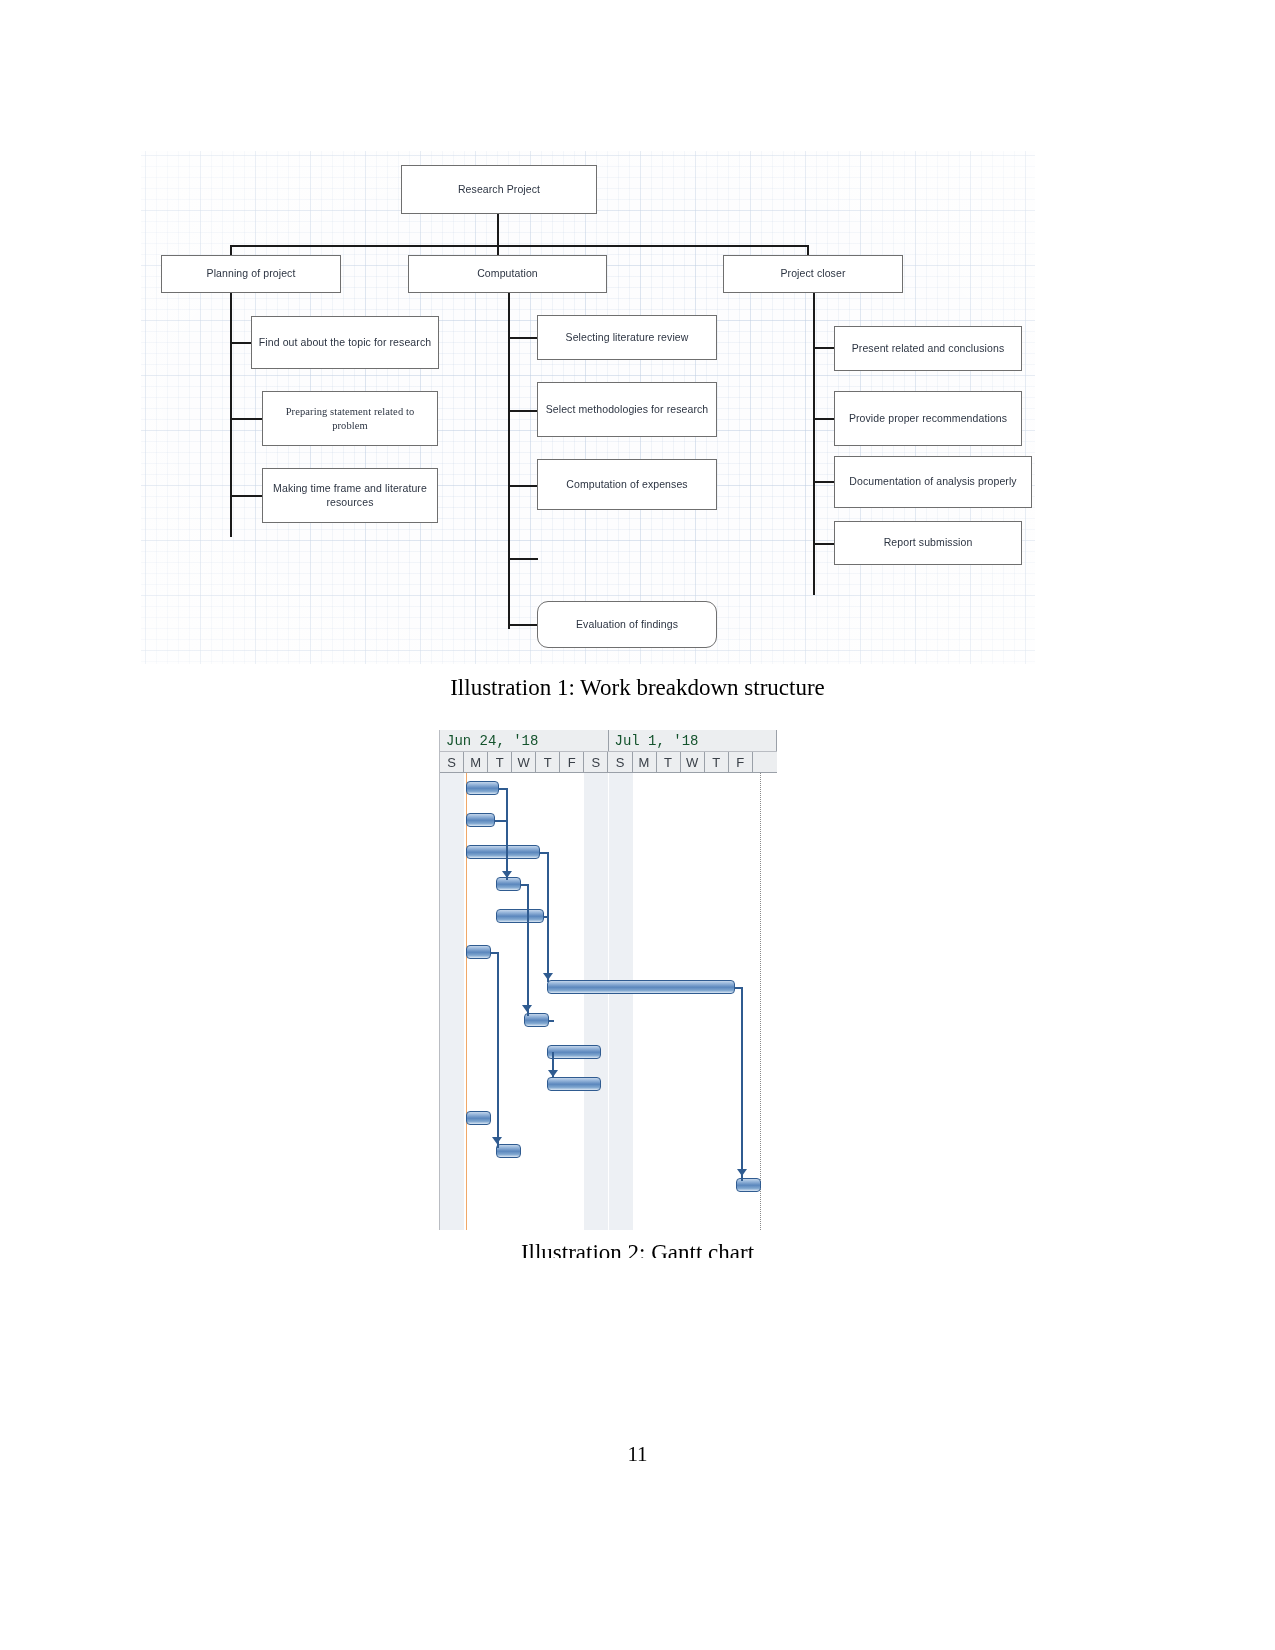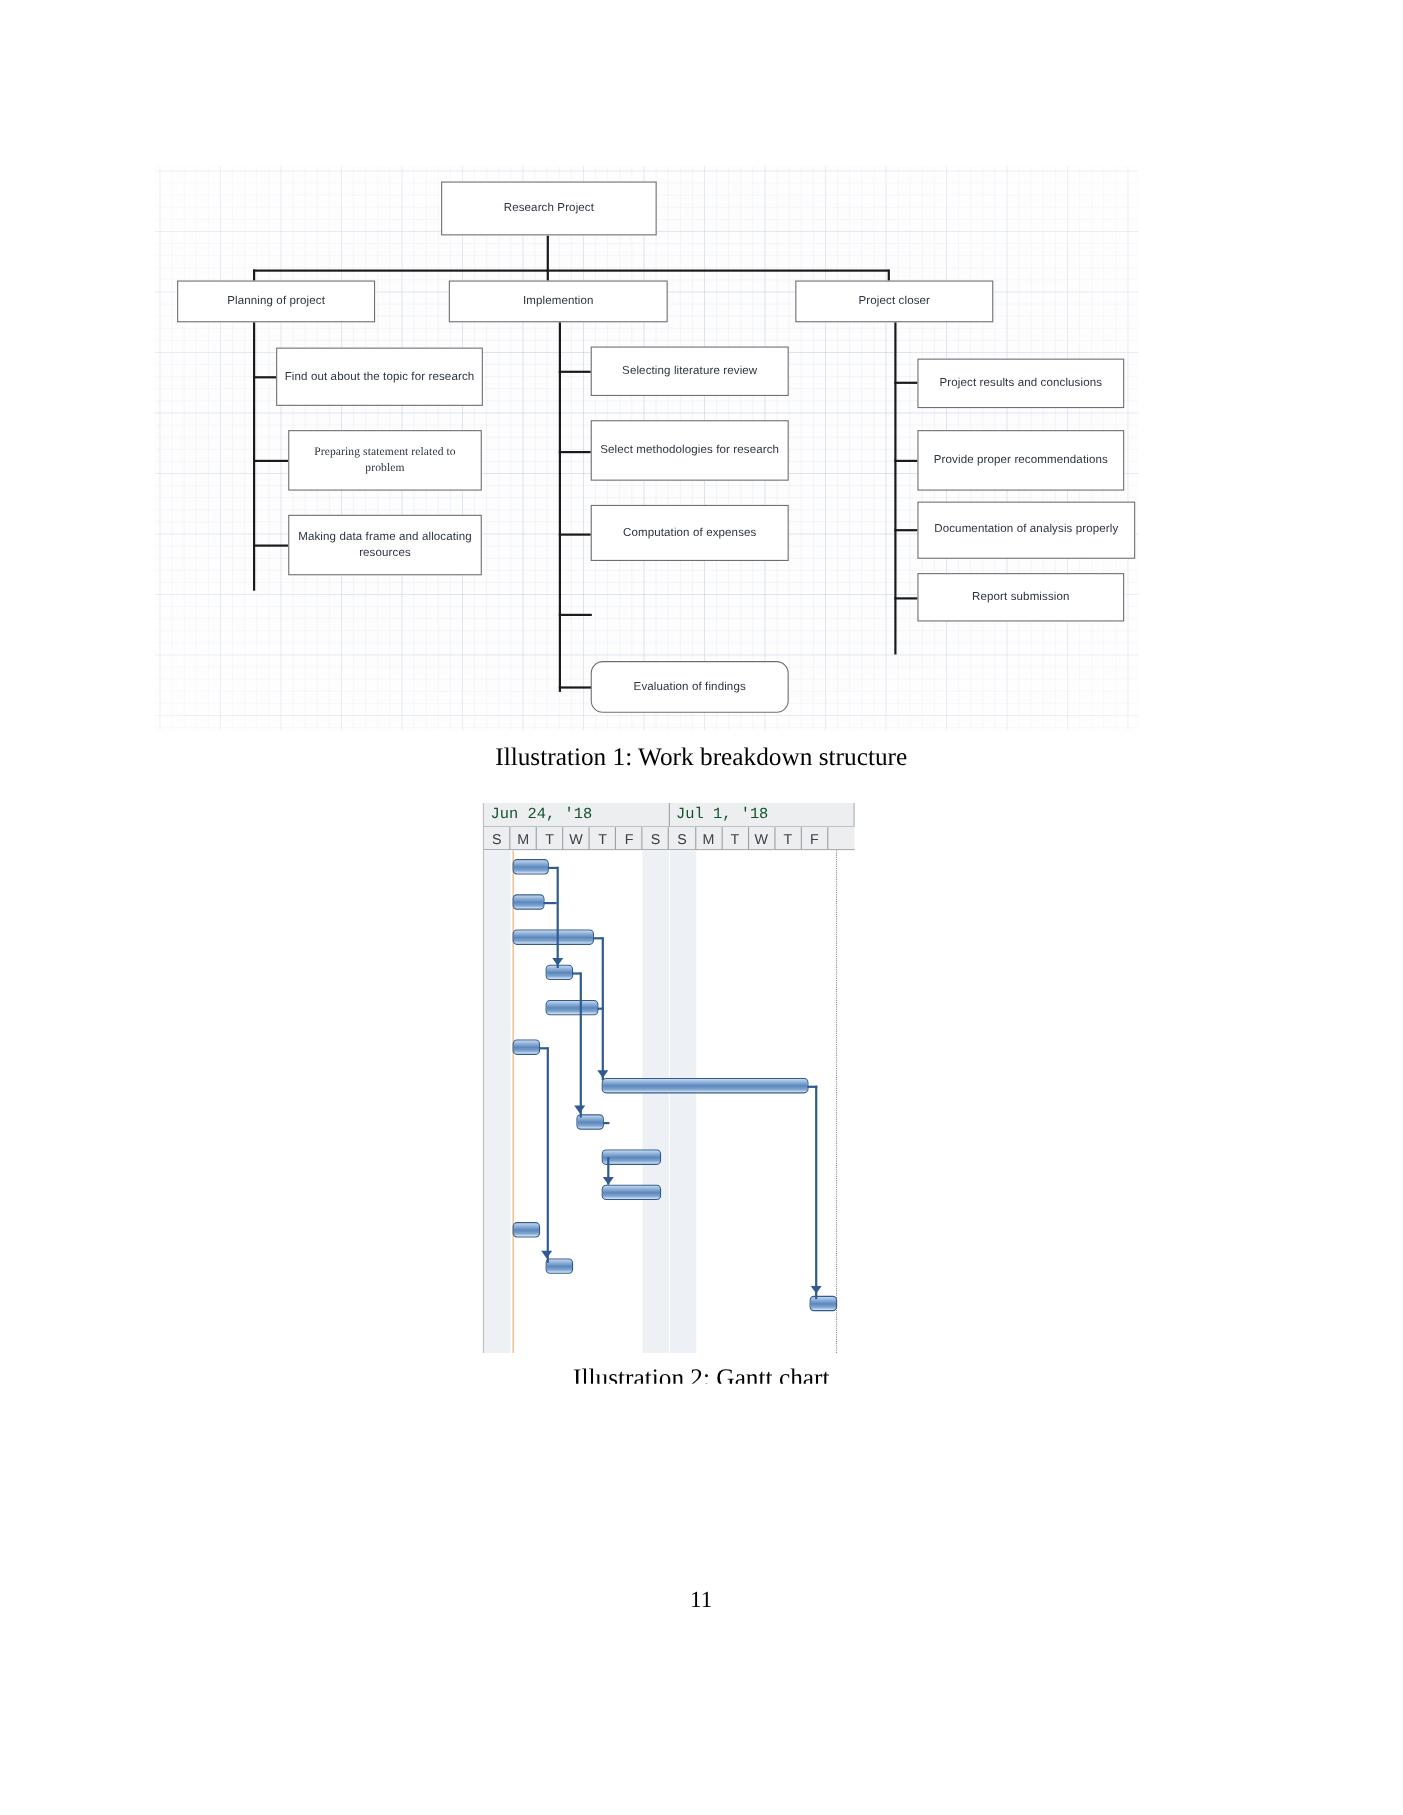--- a/index.html
+++ b/index.html
@@ -226,51 +226,51 @@
   <div class="wbs-line h" style="left:672px; top:392px; width:22px;"></div>
 
   <div class="wbs-box" style="left:260px; top:14px; width:196px; height:49px;">
     <span>Research Project</span>
   </div>
 
   <div class="wbs-box" style="left:20px; top:104px; width:180px; height:38px;">
     <span>Planning of project</span>
   </div>
   <div class="wbs-box" style="left:267px; top:104px; width:199px; height:38px;">
-    <span>Implemention</span>
+    <span>Computation</span>
   </div>
   <div class="wbs-box" style="left:582px; top:104px; width:180px; height:38px;">
     <span>Project closer</span>
   </div>
 
   <div class="wbs-box" style="left:110px; top:165px; width:188px; height:53px;">
     <span>Find out about the topic for research</span>
   </div>
   <div class="wbs-box" style="left:121px; top:240px; width:176px; height:55px;font-family:Liberation Serif, serif;">
     <span>Preparing statement related to problem</span>
   </div>
   <div class="wbs-box" style="left:121px; top:317px; width:176px; height:55px;">
-    <span>Making data frame and allocating resources</span>
+    <span>Making time frame and literature resources</span>
   </div>
 
   <div class="wbs-box" style="left:396px; top:164px; width:180px; height:45px;">
     <span>Selecting literature review</span>
   </div>
   <div class="wbs-box" style="left:396px; top:231px; width:180px; height:55px;">
     <span>Select methodologies for research</span>
   </div>
   <div class="wbs-box" style="left:396px; top:308px; width:180px; height:51px;">
     <span>Computation of expenses</span>
   </div>
   <div class="wbs-box" style="left:396px; top:450px; width:180px; height:47px;border-radius:11px;">
     <span>Evaluation of findings</span>
   </div>
 
   <div class="wbs-box" style="left:693px; top:175px; width:188px; height:45px;">
-    <span>Project results and conclusions</span>
+    <span>Present related and conclusions</span>
   </div>
   <div class="wbs-box" style="left:693px; top:240px; width:188px; height:55px;">
     <span>Provide proper recommendations</span>
   </div>
   <div class="wbs-box" style="left:693px; top:305px; width:198px; height:52px;">
     <span>Documentation of analysis properly</span>
   </div>
   <div class="wbs-box" style="left:693px; top:370px; width:188px; height:44px;">
     <span>Report submission</span>
   </div>

